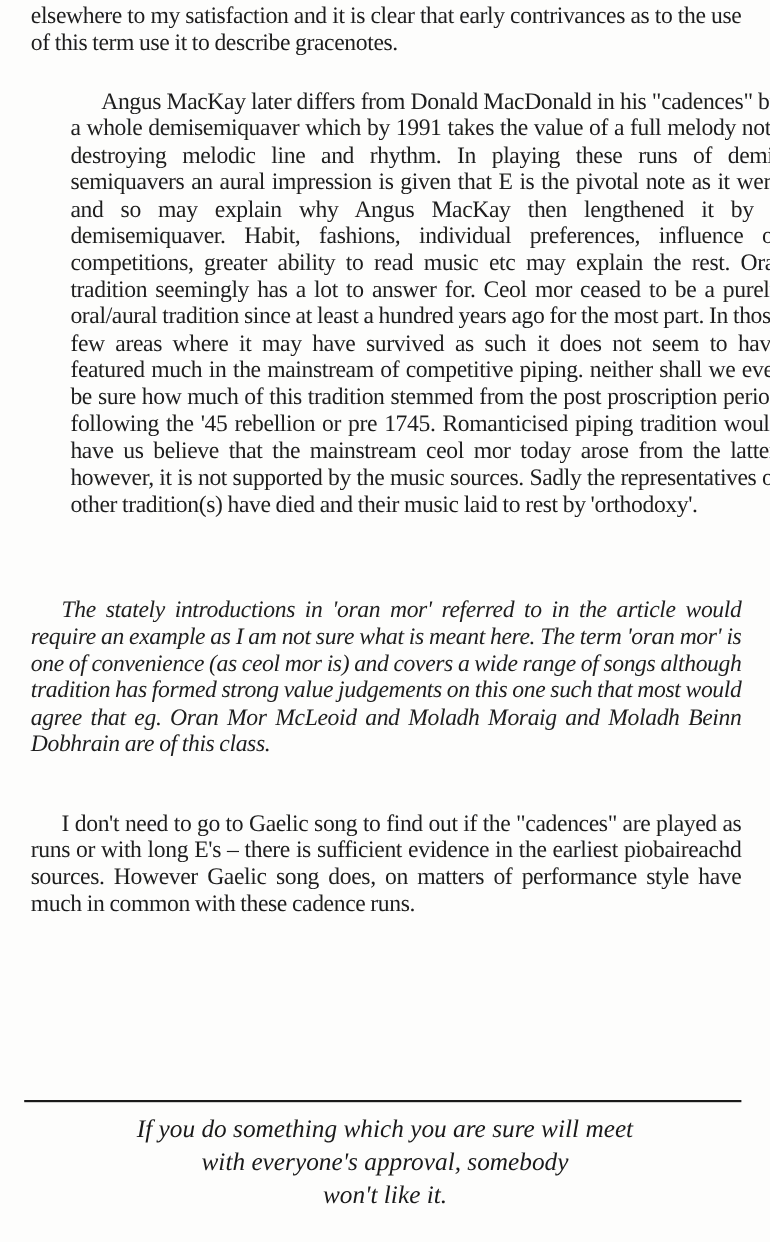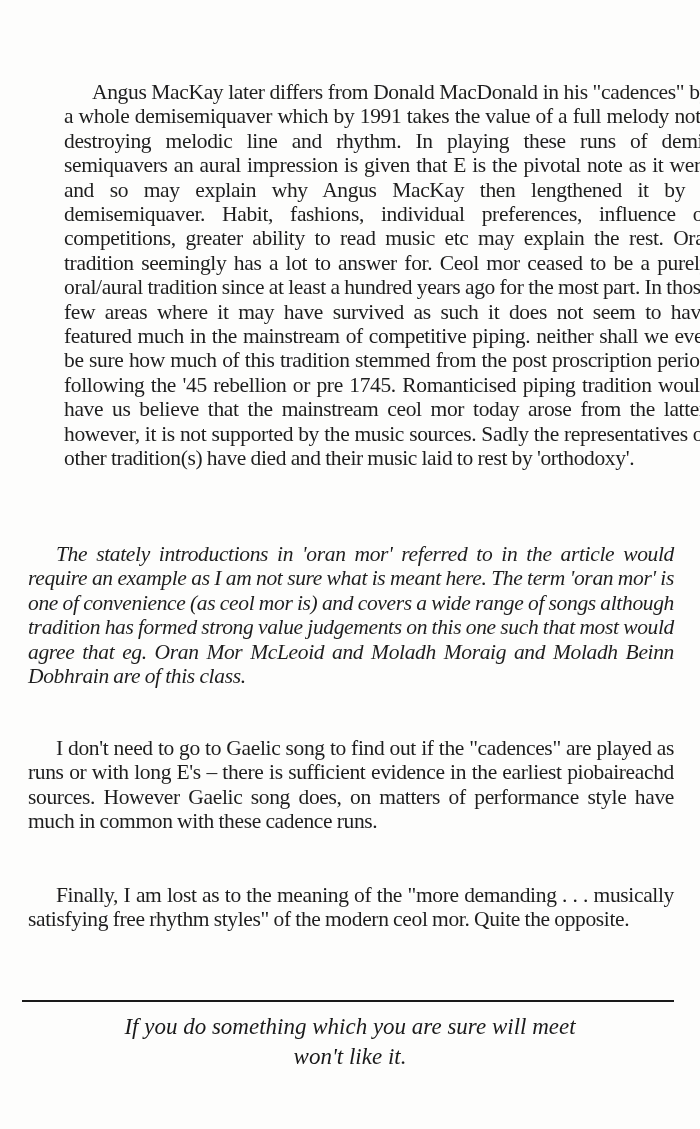--- a/index.html
+++ b/index.html
@@ -73,36 +73,37 @@
       color: #1a1a1a;
     }
     .quote span { display: block; }
   </style>
 </head>
 <body>
 
 <div class="page">
   <div class="ghost"></div>
 
+  <div class="col" id="p0">
+    <p class="noindent">elsewhere to my satisfaction and it is clear that early contrivances as to the use of this term use it to describe gracenotes.</p>
+  </div>
 
   <div class="col" id="p1">
     <p>Angus MacKay later differs from Donald MacDonald in his "cadences" by a whole demisemiquaver which by 1991 takes the value of a full melody note destroying melodic line and rhythm. In playing these runs of demi-semiquavers an aural impression is given that E is the pivotal note as it were and so may explain why Angus MacKay then lengthened it by a demisemiquaver. Habit, fashions, individual preferences, influence of competitions, greater ability to read music etc may explain the rest. Oral tradition seemingly has a lot to answer for. Ceol mor ceased to be a purely oral/aural tradition since at least a hundred years ago for the most part. In those few areas where it may have survived as such it does not seem to have featured much in the mainstream of competitive piping. neither shall we ever be sure how much of this tradition stemmed from the post proscription period following the '45 rebellion or pre 1745. Romanticised piping tradition would have us believe that the mainstream ceol mor today arose from the latter, however, it is not supported by the music sources. Sadly the representatives of other tradition(s) have died and their music laid to rest by 'orthodoxy'.</p>
   </div>
 
   <div class="col" id="p2">
     <p>The stately introductions in 'oran mor' referred to in the article would require an example as I am not sure what is meant here. The term 'oran mor' is one of convenience (as ceol mor is) and covers a wide range of songs although tradition has formed strong value judgements on this one such that most would agree that eg. Oran Mor McLeoid and Moladh Moraig and Moladh Beinn Dobhrain are of this class.</p>
   </div>
 
   <div class="col" id="p3">
     <p>I don't need to go to Gaelic song to find out if the "cadences" are played as runs or with long E's – there is sufficient evidence in the earliest piobaireachd sources. However Gaelic song does, on matters of performance style have much in common with these cadence runs.</p>
   </div>
 
-  <div class="col" id="p4">
-    <p>Finally, I am lost as to the meaning of the "more demanding . . . musically satisfying free rhythm styles" of the modern ceol mor. Quite the opposite.</p>
-  </div>
 
   <div class="rule"></div>
 
   <div class="quote">
     <span>If you do something which you are sure will meet</span>
+    <span>with everyone's approval, somebody</span>
     <span>won't like it.</span>
   </div>
 </div>
 
 </body></html>

